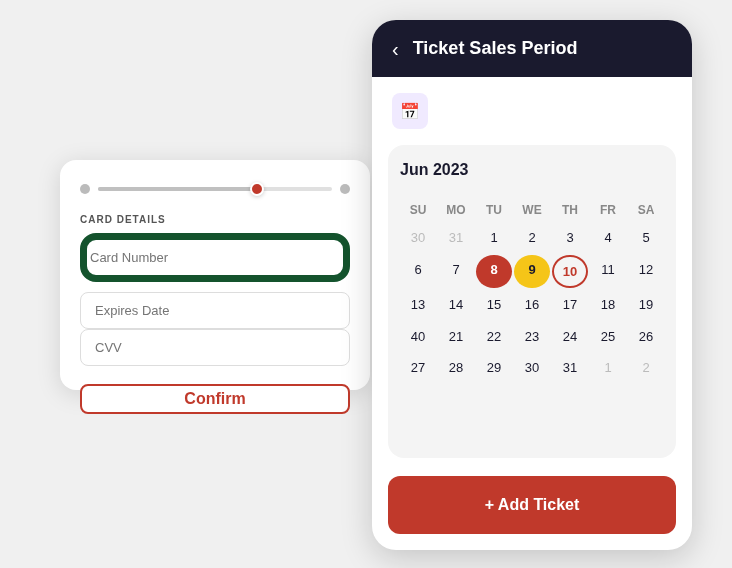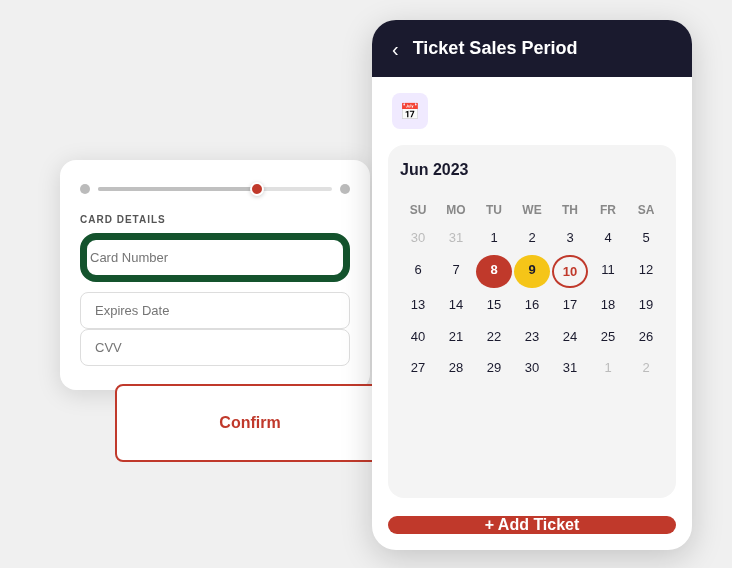--- a/index.html
+++ b/index.html
@@ -97,30 +97,29 @@
       padding: 10px 14px;
       font-size: 13px;
       color: #aaa;
       outline: none;
     }
     .expires-input { flex: 2; }
     .cvv-input { flex: 1; }
 
     .confirm-btn {
       width: 100%;
-      padding: 28px;
+      padding: 4px;
       background: #fff;
       border: 2px solid #c0392b;
       border-radius: 8px;
       color: #c0392b;
       font-size: 16px;
       font-weight: 600;
       cursor: pointer;
       text-align: center;
-      margin-left: 35px;
     }
 
     
     .ticket-panel {
       position: absolute;
       right: 40px;
       top: 20px;
       width: 320px;
       height: 530px;
       background: #fff;
@@ -230,21 +229,21 @@
       border-radius: 50%;
       font-weight: 700;
     }
 
     .add-ticket-btn {
       margin: 10px 16px 16px;
       background: #c0392b;
       color: #fff;
       border: none;
       border-radius: 12px;
-      padding: 0;
+      padding: 20px;
       font-size: 16px;
       font-weight: 700;
       cursor: pointer;
       text-align: center;
       width: calc(100% - 32px);
     }
   </style>
 </head>
 <body>
 

